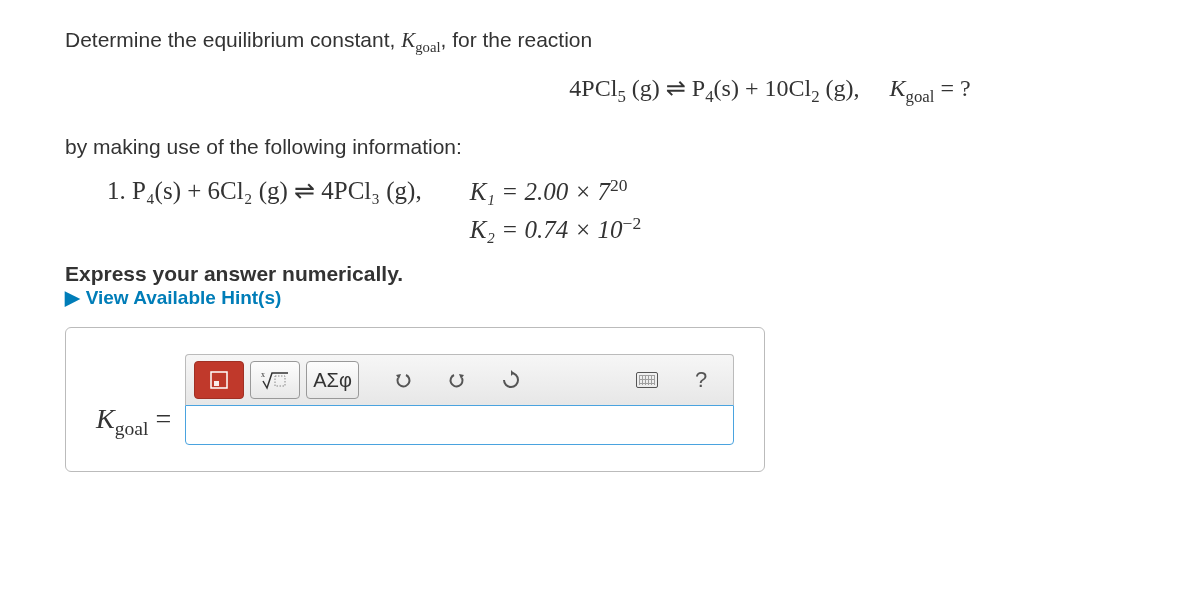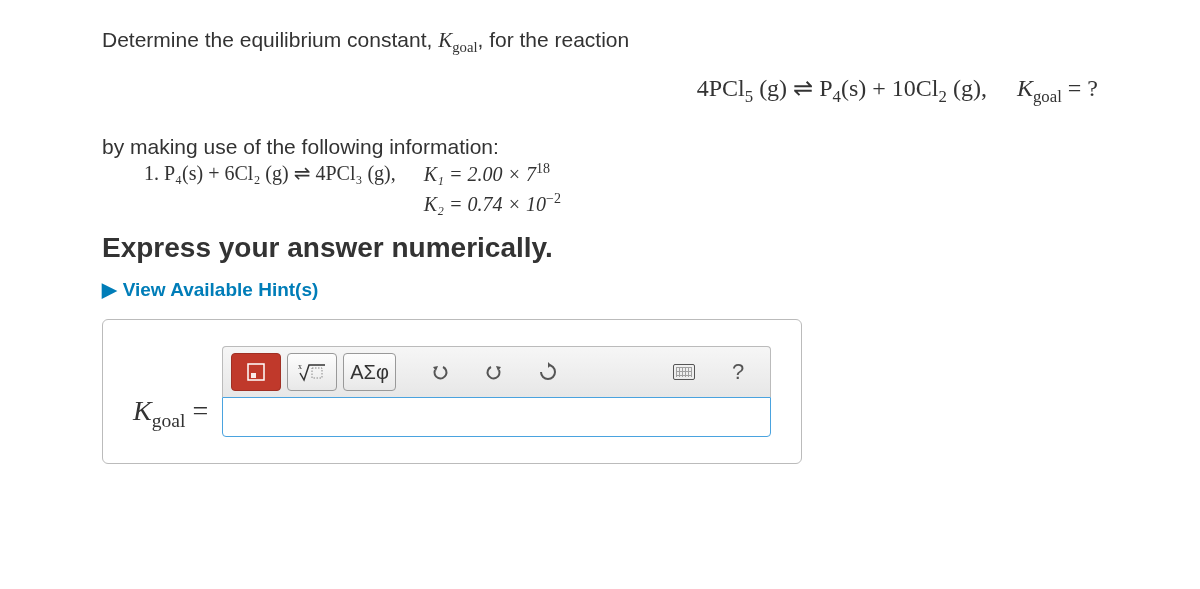--- a/index.html
+++ b/index.html
@@ -5,58 +5,58 @@
   body {
     margin: 0;
     padding: 0;
     font-family: Arial, Helvetica, sans-serif;
     background: #ffffff;
     width: 1200px;
     height: 589px;
     box-sizing: border-box;
   }
   .content {
-    padding: 28px 102px;
+    padding: 28px 65px;
     color: #333;
   }
   .prompt-line {
     font-size: 21px;
     color: #333;
     margin-bottom: 18px;
   }
   .italic { font-style: italic; font-family: 'Times New Roman', serif; }
   .serif { font-family: 'Times New Roman', serif; }
   .sub { font-size: 0.7em; vertical-align: sub; }
   .sup { font-size: 0.7em; vertical-align: super; }
   .equation-center {
-    text-align: right;
+    text-align: center;
     font-family: 'Times New Roman', serif;
     font-size: 24px;
     margin-bottom: 28px;
     padding-left: 340px;
   }
   .info-line {
     font-size: 21px;
-    margin-bottom: 0;
+    margin-bottom: 14px;
   }
   .reactions {
     padding-left: 42px;
     font-family: 'Times New Roman', serif;
-    font-size: 20px;
+    font-size: 25px;
     line-height: 1.45;
     margin-bottom: 14px;
     display: flex;
-    gap: 28px;
+    gap: 48px;
   }
   .rxn-col { }
   .kcol { }
   .bold-line {
     font-weight: bold;
-    font-size: 28px;
-    margin-bottom: 14px;
+    font-size: 21px;
+    margin-bottom: 0;
   }
   .hints {
     color: #007DB8;
     font-weight: bold;
     font-size: 19px;
     cursor: pointer;
     display: flex;
     align-items: center;
     gap: 6px;
     margin-bottom: 18px;
@@ -171,21 +171,21 @@
   </div>
 
   <div class="info-line">by making use of the following information:</div>
 
   <div class="reactions">
     <div class="rxn-col">
       <div>1. P₄(s) + 6Cl₂ (g) ⇌ 4PCl₃ (g),</div>
     </div>
     <div class="kcol">
       <div>
-        <span class="italic">K₁ = 2.00 × 7</span><span class="sup">18</span>
+        <span class="italic">K₁ = 2.00 × 7</span><span class="sup">20</span>
       </div>
       <div>
         <span class="italic">K₂ = 0.74 × 10</span><span class="sup">−2</span>
       </div>
     </div>
   </div>
 
   <div class="bold-line">Express your answer numerically.</div>
 
   <div class="hints">

